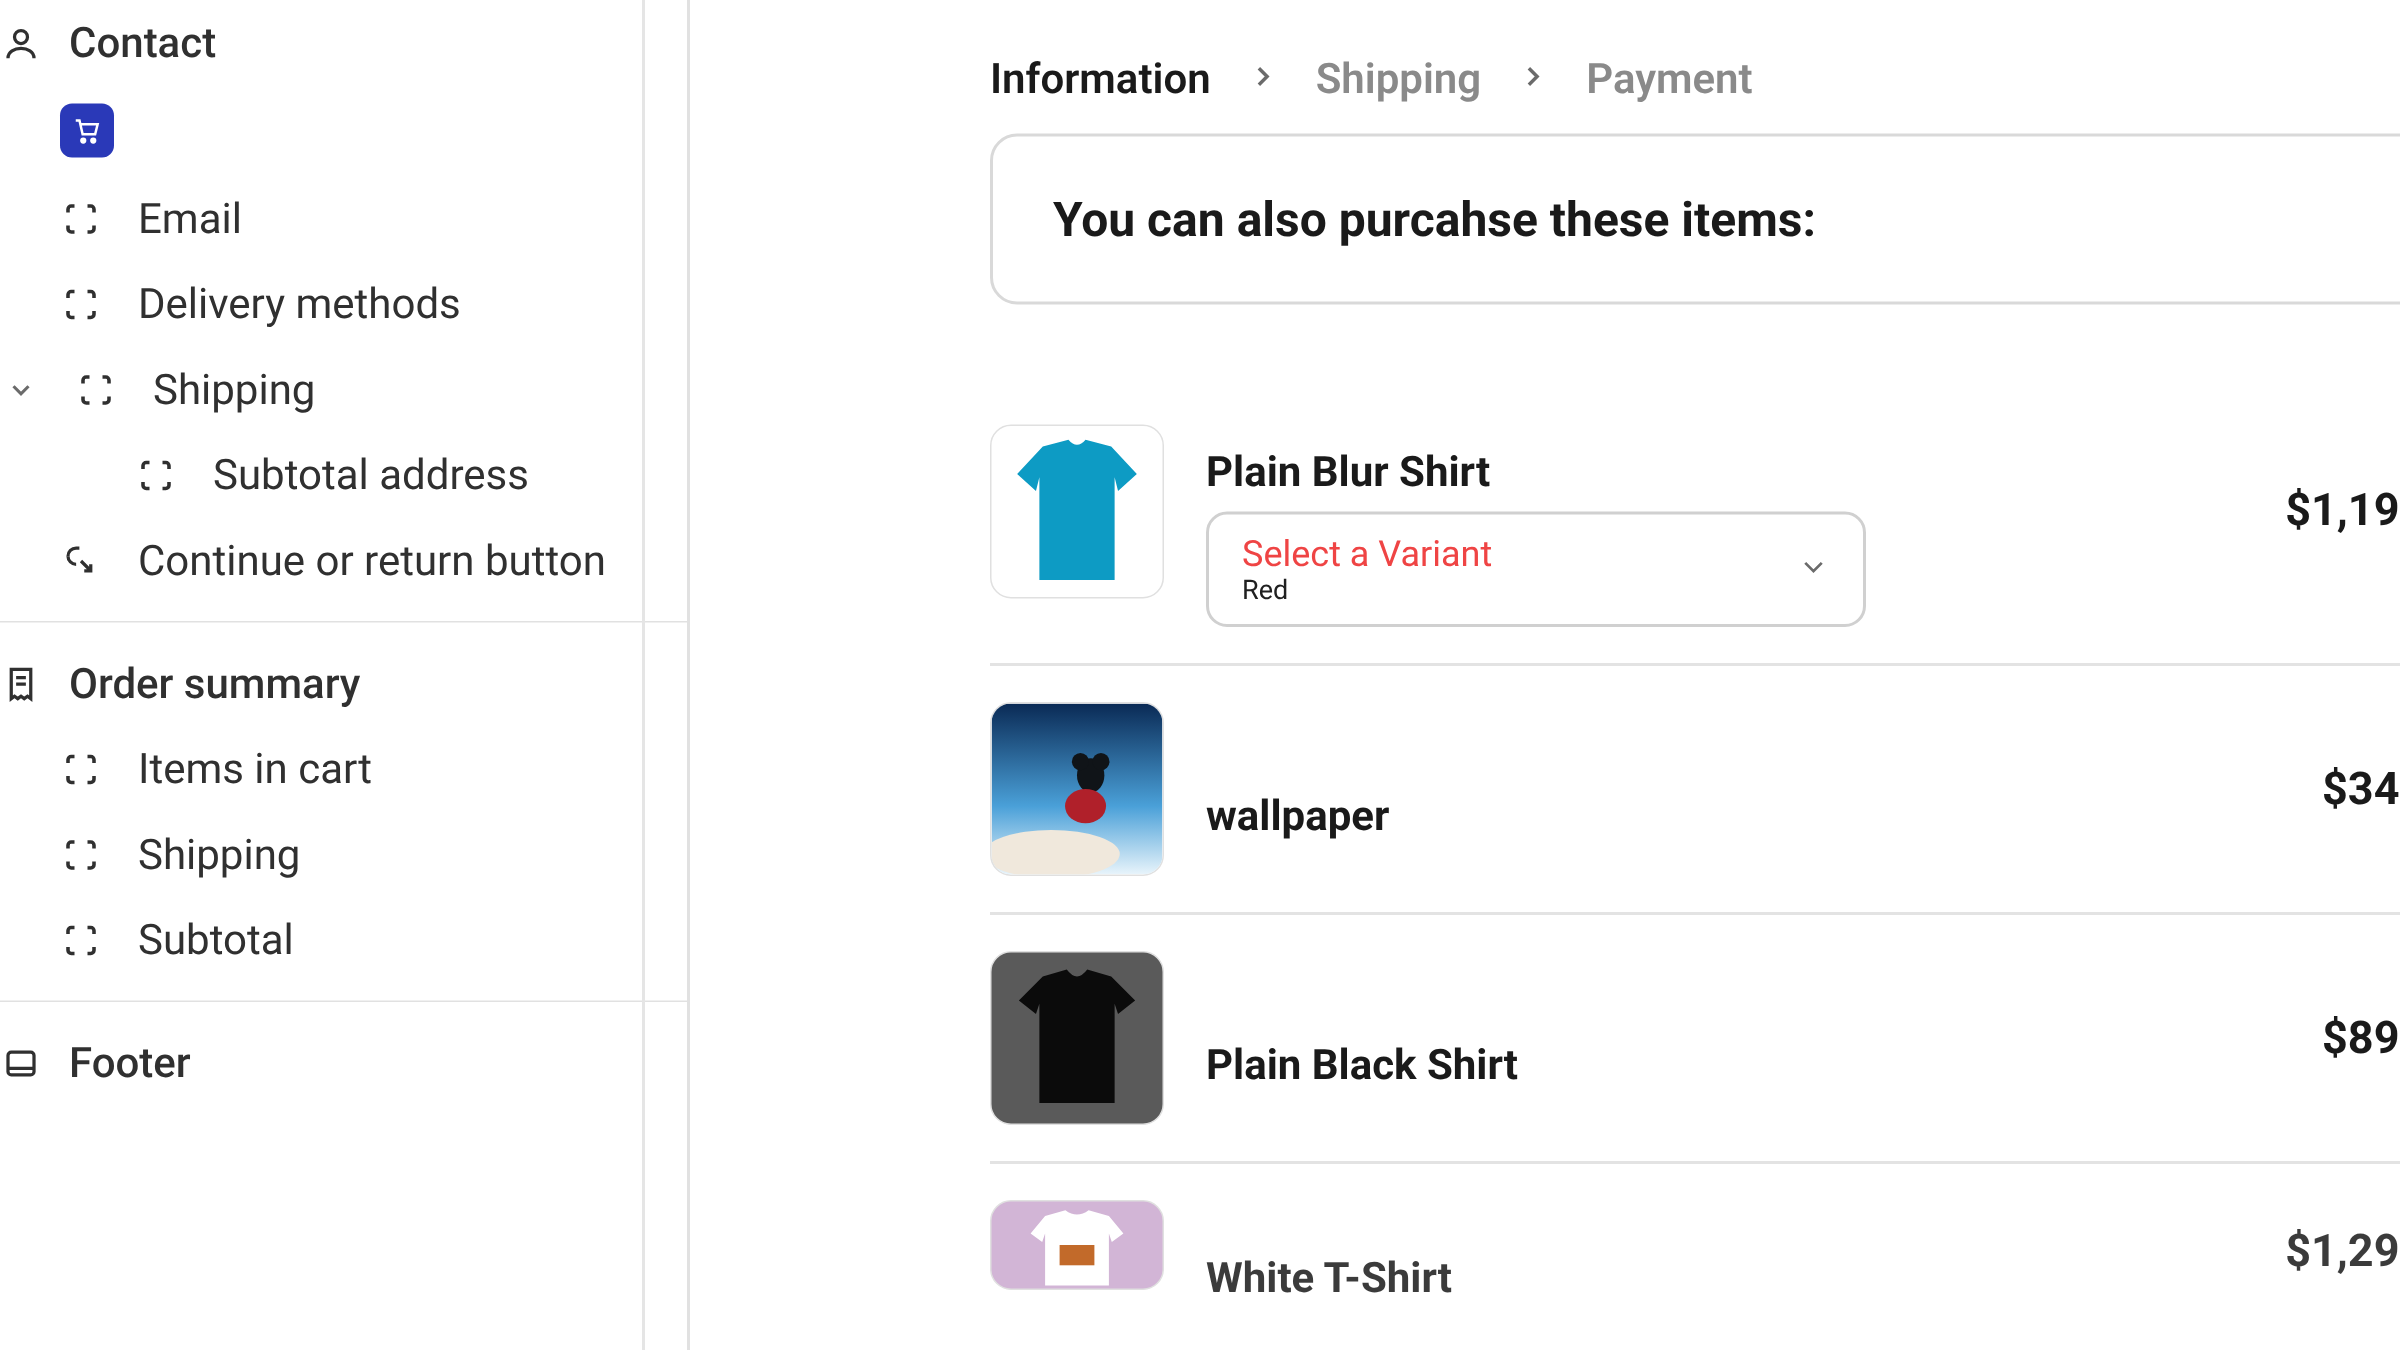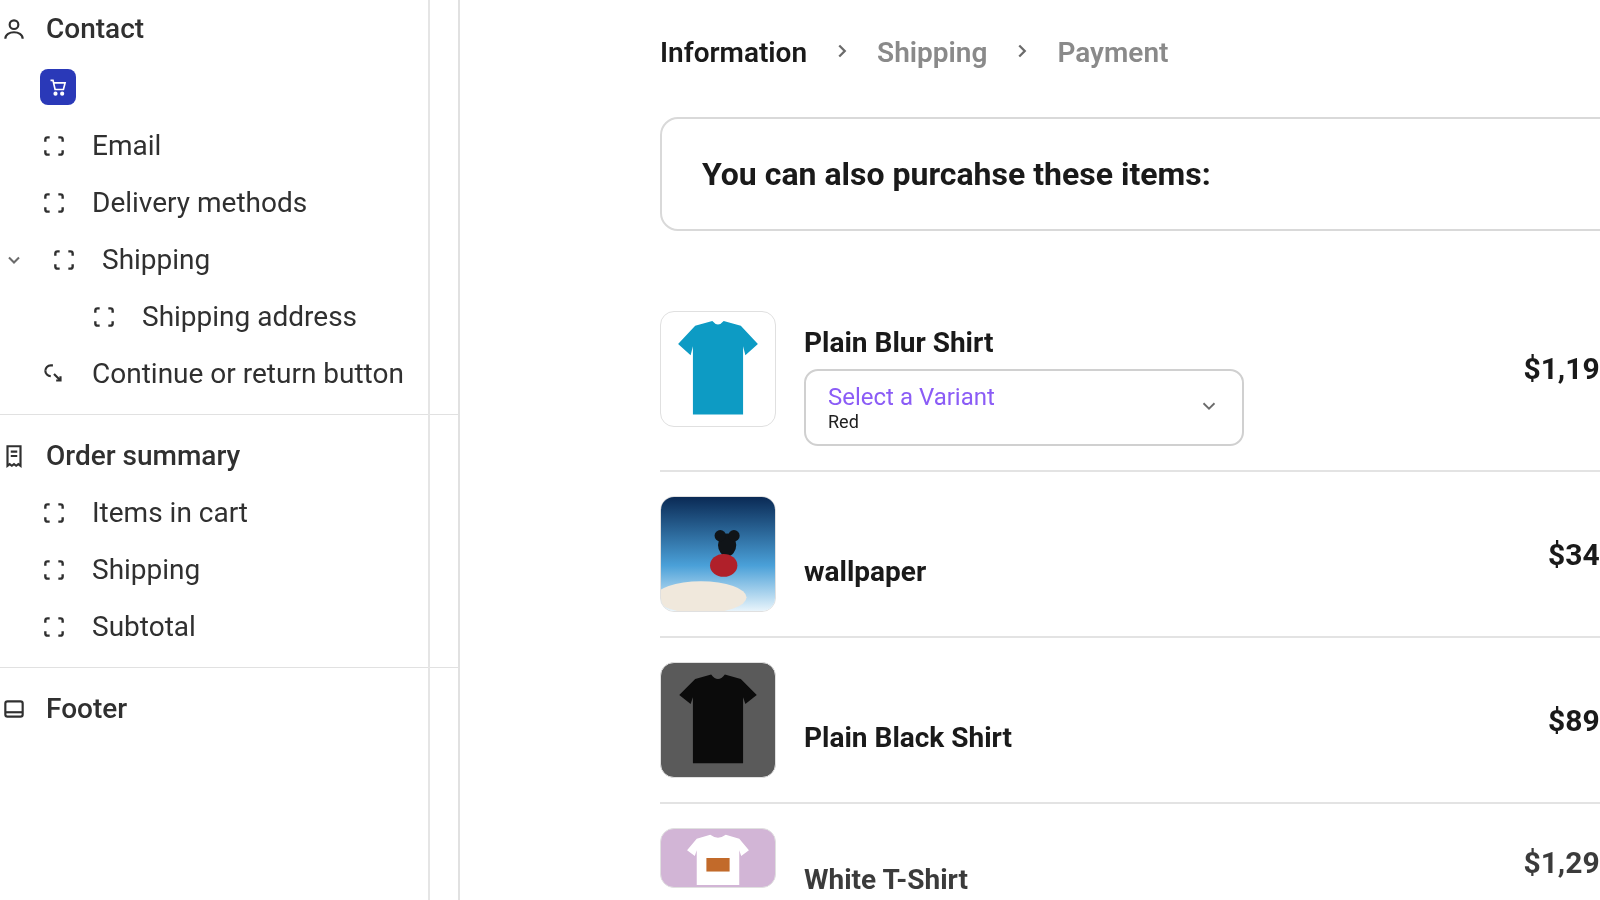--- a/index.html
+++ b/index.html
@@ -13,33 +13,33 @@
     .nav-item { display:flex; align-items:center; gap:24px; padding:12px 24px 12px 40px; font-size:28px; color:#303030; cursor:pointer; }
     .nav-item.child { padding-left:90px; }
     .nav-item .chev { width:24px; display:flex; justify-content:center; margin-left:-30px; margin-right:-10px; }
     .nav-item-text { flex:1; }
     .divider { height:1px; background:#e1e1e1; margin:12px 0 12px 0; }
 
     .app-badge { width:36px; height:36px; background:#2a39b8; border-radius:8px; display:flex; align-items:center; justify-content:center; flex-shrink:0; }
 
     
     .main { flex:1; padding:36px 0 0 200px; overflow:hidden; }
-    .breadcrumb { display:flex; align-items:center; gap:24px; font-size:28px; font-weight:600; margin-bottom:48px; }
+    .breadcrumb { display:flex; align-items:center; gap:24px; font-size:28px; font-weight:600; margin-bottom:20px; }
     .breadcrumb .step { color:#1a1a1a; }
     .breadcrumb .step.inactive { color:#8a8a8a; }
 
     .upsell-box { border:2px solid #d9d9d9; border-radius:18px; padding:36px 40px; margin-bottom:36px; width:calc(100% + 60px); }
     .upsell-title { font-size:32px; font-weight:700; }
 
     .item-row { display:flex; align-items:center; gap:28px; padding:24px 0; border-bottom:2px solid #e3e3e3; width:calc(100% + 60px); }
     .thumb { width:116px; height:116px; border-radius:14px; border:1px solid #e0e0e0; flex-shrink:0; display:flex; align-items:center; justify-content:center; overflow:hidden; }
     .item-info { flex:1; display:flex; flex-direction:column; gap:10px;margin-top:35px; }
     .item-name { font-size:28px; font-weight:700; }
     .variant-select { border:2px solid #d0d0d0; border-radius:14px; padding:12px 22px; max-width:440px; display:flex; align-items:center; justify-content:space-between; cursor:pointer; }
-    .variant-select .lbl { font-size:24px; color:#8b5cf6; }
+    .variant-select .lbl { font-size:24px; color:#ef4444; }
     .variant-select .val { font-size:18px; color:#202020; }
     .item-price { font-size:30px; font-weight:700; white-space:nowrap; }
 
     
     .tshirt-svg { width:100%; height:100%; }
 
     .icon-slot { width:28px; height:28px; display:flex; align-items:center; justify-content:center; flex-shrink:0; }
     .icon-slot.small { width:20px; height:20px; }
   </style>
 </head>
@@ -98,21 +98,21 @@
     </span>
     <span class="nav-item-text">Shipping</span>
   </div>
 
   <div class="nav-item child">
     <span class="icon-slot">
       <svg viewBox="0 0 24 24" width="26" height="26" fill="none" stroke="#303030" stroke-width="2.2">
           <path d="M8 4H6a2 2 0 0 0-2 2v2M16 4h2a2 2 0 0 1 2 2v2M8 20H6a2 2 0 0 1-2-2v-2M16 20h2a2 2 0 0 0 2-2v-2"></path>
         </svg>
     </span>
-    <span class="nav-item-text">Shipping address</span>
+    <span class="nav-item-text">Subtotal address</span>
   </div>
 
   <div class="nav-item">
     <span class="icon-slot">
       <svg viewBox="0 0 24 24" width="26" height="26" fill="none" stroke="#303030" stroke-width="2">
           <path d="M4 9a5 5 0 0 1 5-5h2"></path>
           <path d="M4 9a5 5 0 0 0 5 5"></path>
           <path d="M12 12l6 6M18 14v4h-4"></path>
         </svg>
     </span>

